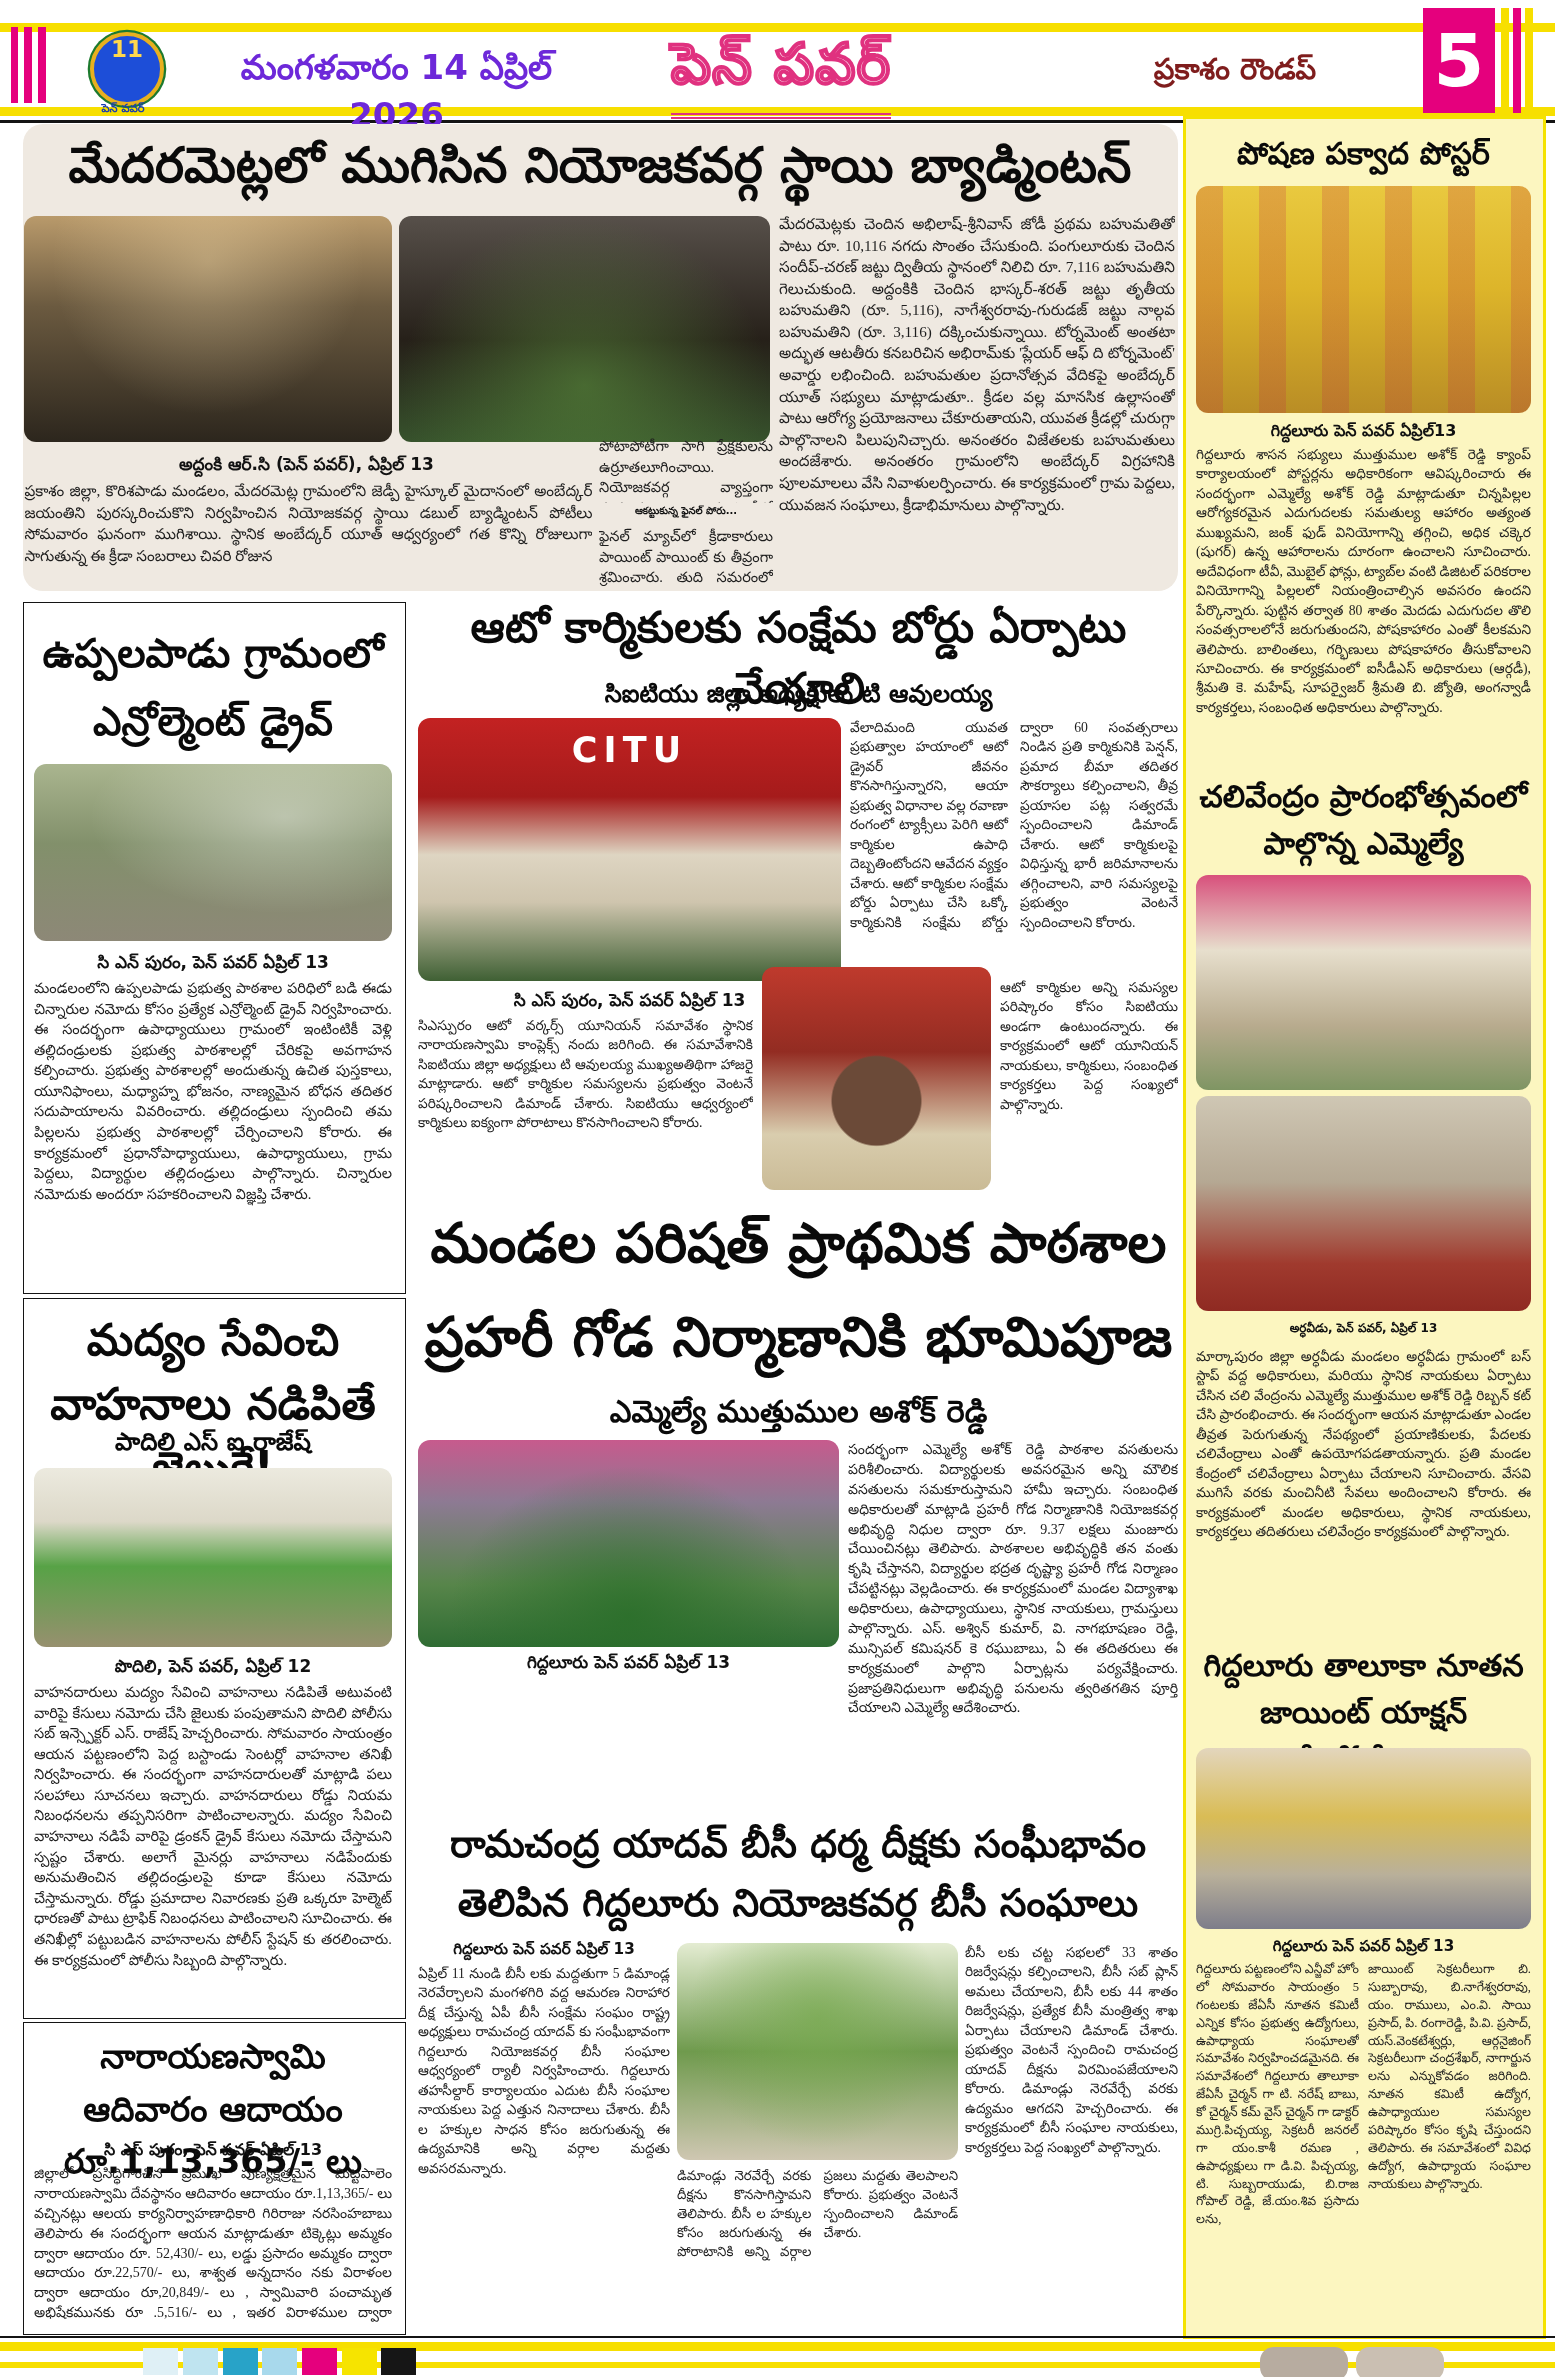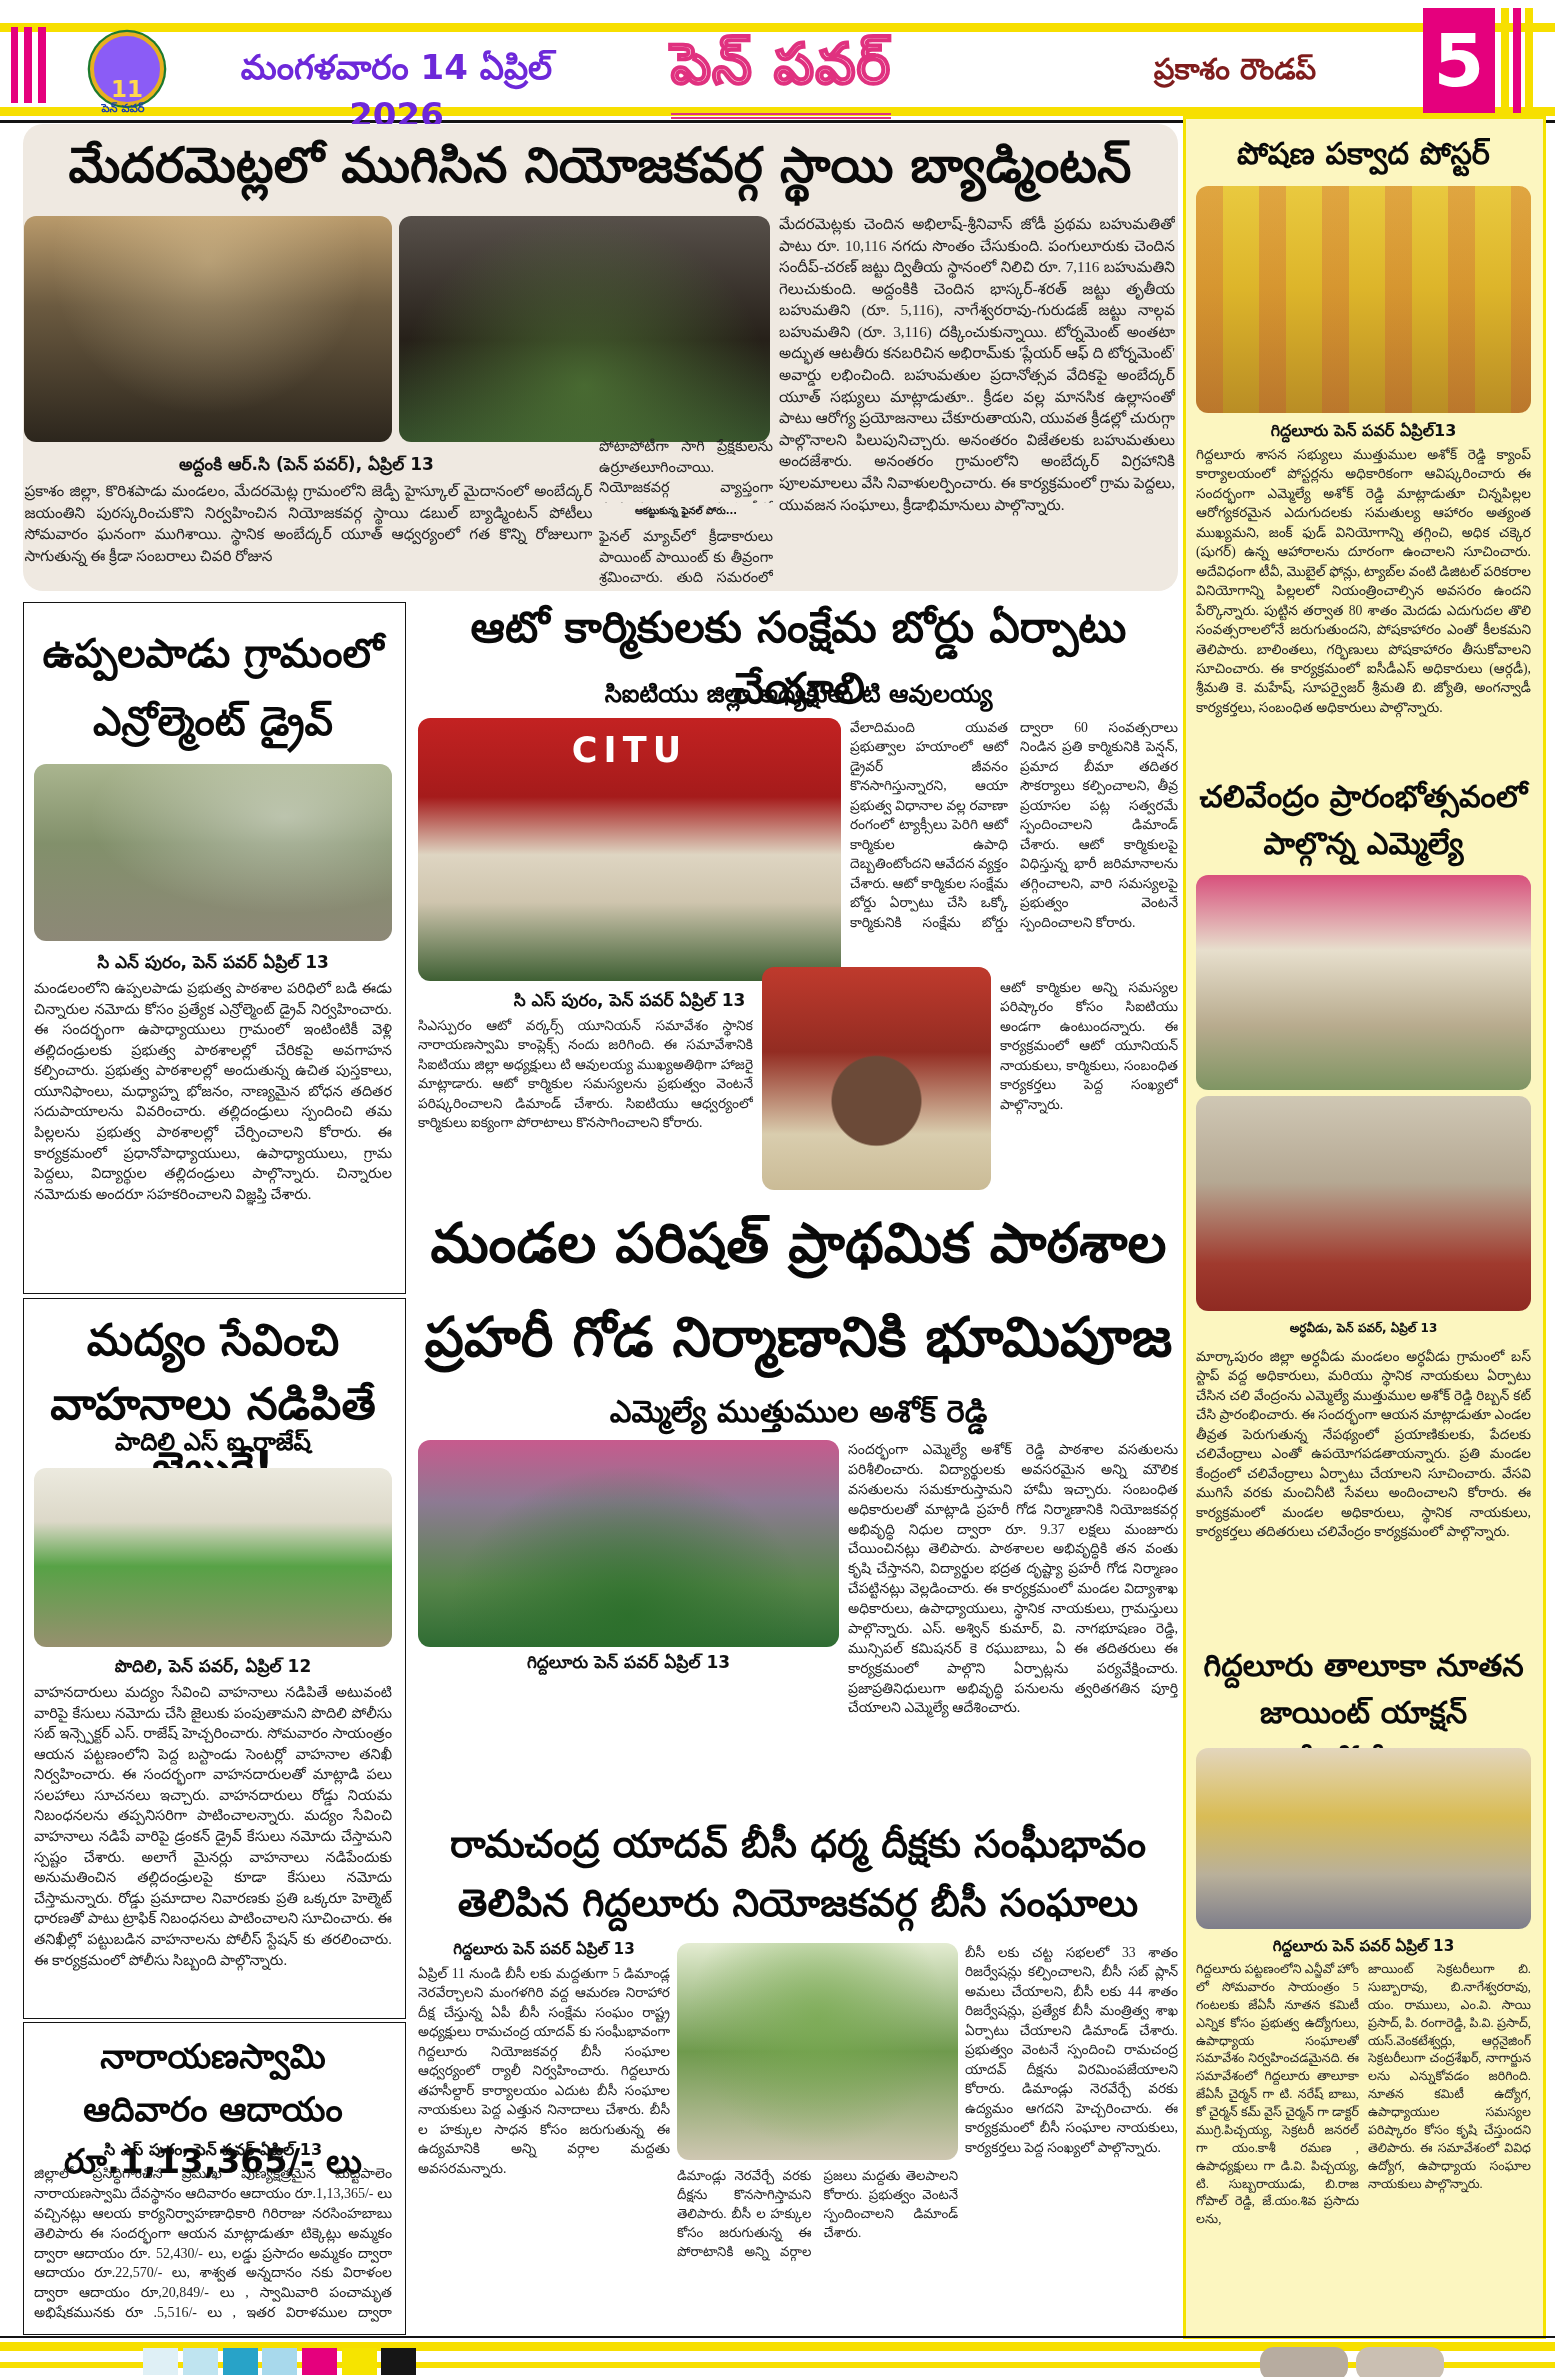--- a/index.html
+++ b/index.html
@@ -9,22 +9,22 @@
   .rule-y{position:absolute;background:#f7df00;}
   .rule-k{position:absolute;background:#141414;}
   .mast-date{font-family:"DejaVu Sans",sans-serif;font-weight:bold;font-size:34px;color:#6d28d9;}
   .mast-title{font-family:"DejaVu Sans",sans-serif;font-weight:bold;font-size:56px;color:#fff4f8;
               -webkit-text-stroke:2.3px #e0317f;text-stroke:2.3px #e0317f;letter-spacing:1.5px;
               border-bottom:6.1px double #e0317f;padding-bottom:3px;}
   .mast-section{font-family:"DejaVu Sans",sans-serif;font-weight:bold;font-size:29px;color:#7f1d1d;}
   .pageno-box{position:absolute;background:#e5007d;color:#ffffff;font-family:"DejaVu Sans",sans-serif;
               font-weight:bold;font-size:73px;display:flex;align-items:center;justify-content:center;}
   .stripe{position:absolute;}
-  .logo-ring{position:absolute;width:66px;height:66px;border-radius:50%;background:#8b5cf6;
-             border:4.6px solid #e8b01f;box-shadow:0 0 0 2.3px #1c7a2e;display:flex;align-items:flex-end;justify-content:center;
+  .logo-ring{position:absolute;width:66px;height:66px;border-radius:50%;background:#1d4ed8;
+             border:4.6px solid #e8b01f;box-shadow:0 0 0 2.3px #1c7a2e;display:flex;align-items:flex-start;justify-content:center;
              color:#ffd84d;font-family:"DejaVu Sans",sans-serif;font-weight:bold;font-size:23px;}
   .logo-cap{position:absolute;font-family:"DejaVu Sans",sans-serif;font-weight:bold;font-size:11.4px;color:#1b3fae;text-align:center;}
   .hl{font-family:"DejaVu Sans",sans-serif;font-weight:800;color:#0a0a0a;text-align:center;}
   .lead-panel{position:absolute;background:#efe9e1;border-radius:20px;}
   .lead-hl{font-size:49px;line-height:78px;}
   .dl{font-family:"DejaVu Sans",sans-serif;font-weight:bold;font-size:17px;text-align:center;color:#111;}
   .body{font-size:14.5px;line-height:1.42;text-align:justify;color:#1d1d1d;overflow:hidden;}
   .body-sub{font-family:"DejaVu Sans",sans-serif;font-weight:bold;font-size:10px;color:#111;text-align:center;}
   .photo{position:absolute;border-radius:12.2px;overflow:hidden;}
   .ph-bad1{background:radial-gradient(ellipse at 50% 20%, rgba(255,230,180,.35), transparent 60%),

